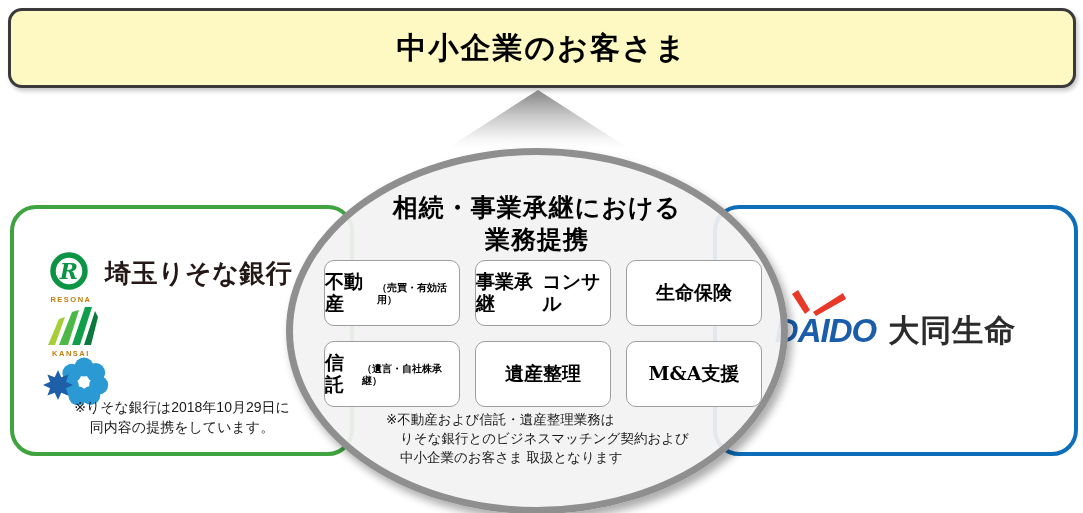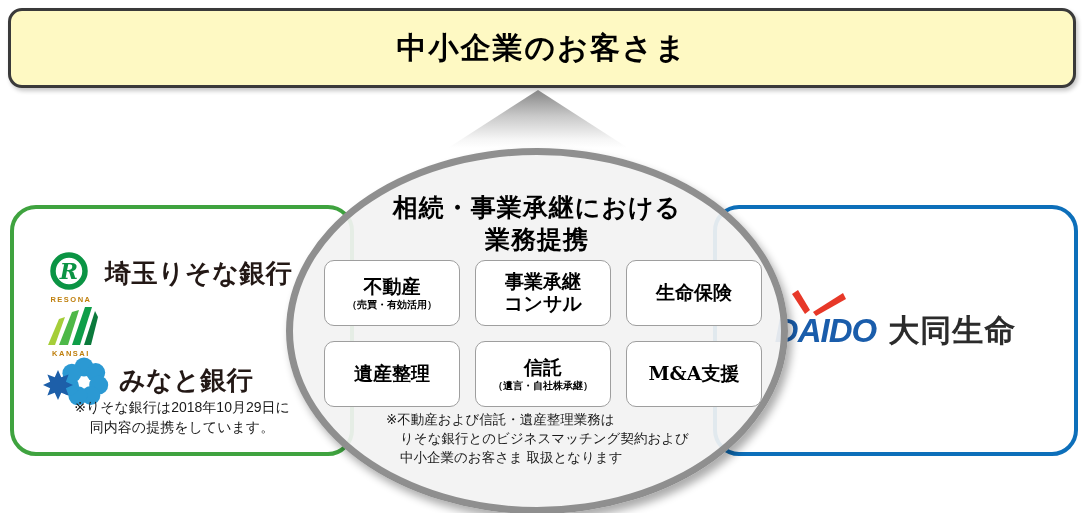--- a/index.html
+++ b/index.html
@@ -28,21 +28,21 @@
   .ellipse{position:absolute;left:286px;top:148px;width:502px;height:366px;border-radius:50%;
            background:rgba(242,242,242,0.93);border:7px solid var(--ellipse_border);box-sizing:border-box;
            box-shadow:4px 6px 9px rgba(0,0,0,.33);}
   .ellipse-title{position:absolute;left:0;width:100%;text-align:center;font-weight:bold;font-size:25px;color:#000;letter-spacing:1px;}
   .ellipse-title.l1{top:36px;}
   .ellipse-title.l2{top:68px;}
 
   .svc-grid{position:absolute;left:31px;top:105px;width:438px;display:grid;
             grid-template-columns:136px 136px 136px;grid-column-gap:15px;grid-row-gap:15px;}
   .svc-box{height:64px;background:#fff;border:1.6px solid var(--service_border);border-radius:10px;
-           display:flex;flex-direction:column;align-items:center;justify-content:center;line-height:1.15;}
+           display:flex;flex-direction:row;align-items:center;justify-content:center;line-height:1.15;}
   .svc-label{font-weight:bold;font-size:19px;color:#000;}
   .svc-sub{font-weight:bold;font-size:10px;color:#000;margin-top:1px;}
 
   .ellipse-note{position:absolute;left:93px;top:256px;width:330px;font-size:13.5px;line-height:1.4;color:#1a1a1a;}
   .ellipse-note .ind{margin-left:14px;}
 
   
   .bank-row{position:absolute;display:flex;align-items:center;}
   .bank-icon-wrap{position:relative;display:flex;justify-content:center;}
   .logo-caption{position:absolute;bottom:-9px;left:0;width:100%;text-align:center;
@@ -102,21 +102,20 @@
             <circle cx="57.7" cy="17.6" r="9.5"></circle>
             <circle cx="60.7" cy="30.1" r="9.5"></circle>
             <circle cx="52.8" cy="40.4" r="9.5"></circle>
             <circle cx="39.9" cy="40.7" r="9.5"></circle>
             <circle cx="31.5" cy="30.9" r="9.5"></circle>
             <circle cx="33.9" cy="18.2" r="9.5"></circle>
           </g>
           <polygon style="fill:var(--minato_dark)" points="35,30 27.85,33.25 30.6,40.6 23.25,37.85 20,45 16.75,37.85 9.4,40.6 12.15,33.25 5,30 12.15,26.75 9.4,19.4 16.75,22.15 20,15 23.25,22.15 30.6,19.4 27.85,26.75"></polygon>
         </svg>
       </div>
-      <div class="bank-name">みなと銀行</div>
     </div>
 
     <div class="banks-note">
       <div>※りそな銀行は2018年10月29日に</div>
       <div>同内容の提携をしています。</div>
     </div>
   </div>
 
   <div class="insurer-box">
     <div class="daido-logo">
@@ -141,25 +140,25 @@
         <div class="svc-sub serif">（売買・有効活用）</div>
       </div>
       <div class="svc-box">
         <div class="svc-label serif">事業承継</div>
         <div class="svc-label serif">コンサル</div>
       </div>
       <div class="svc-box">
         <div class="svc-label serif">生命保険</div>
       </div>
       <div class="svc-box">
-        <div class="svc-label serif">遺産整理</div>
+        <div class="svc-label serif">信託</div>
+        <div class="svc-sub serif">（遺言・自社株承継）</div>
       </div>
       <div class="svc-box">
-        <div class="svc-label serif">信託</div>
-        <div class="svc-sub serif">（遺言・自社株承継）</div>
+        <div class="svc-label serif">遺産整理</div>
       </div>
       <div class="svc-box">
         <div class="svc-label serif">M&amp;A支援</div>
       </div>
     </div>
 
     <div class="ellipse-note">
       <div>※不動産および信託・遺産整理業務は</div>
       <div class="ind">りそな銀行とのビジネスマッチング契約および</div>
       <div class="ind">中小企業のお客さま 取扱となります</div>

